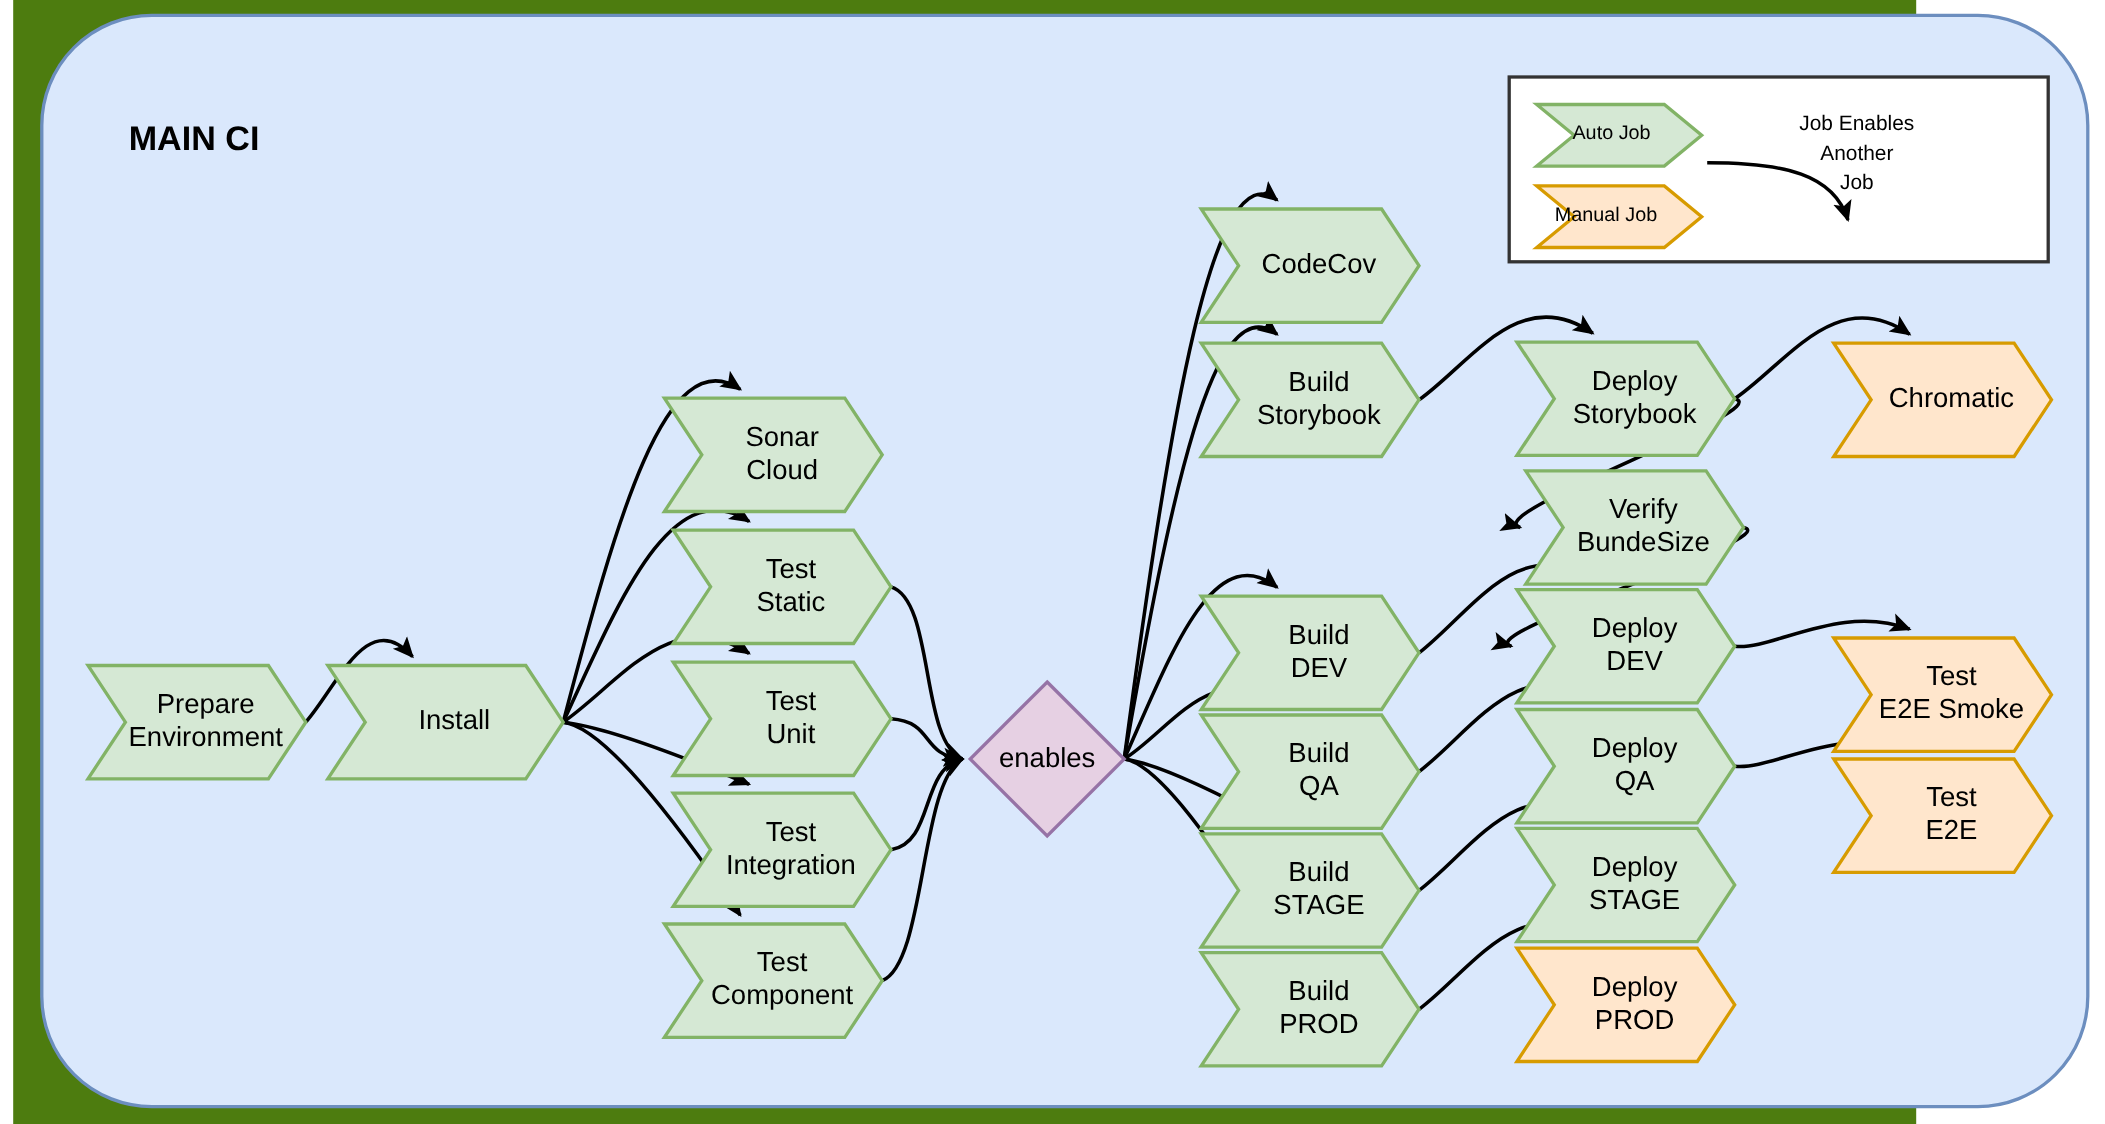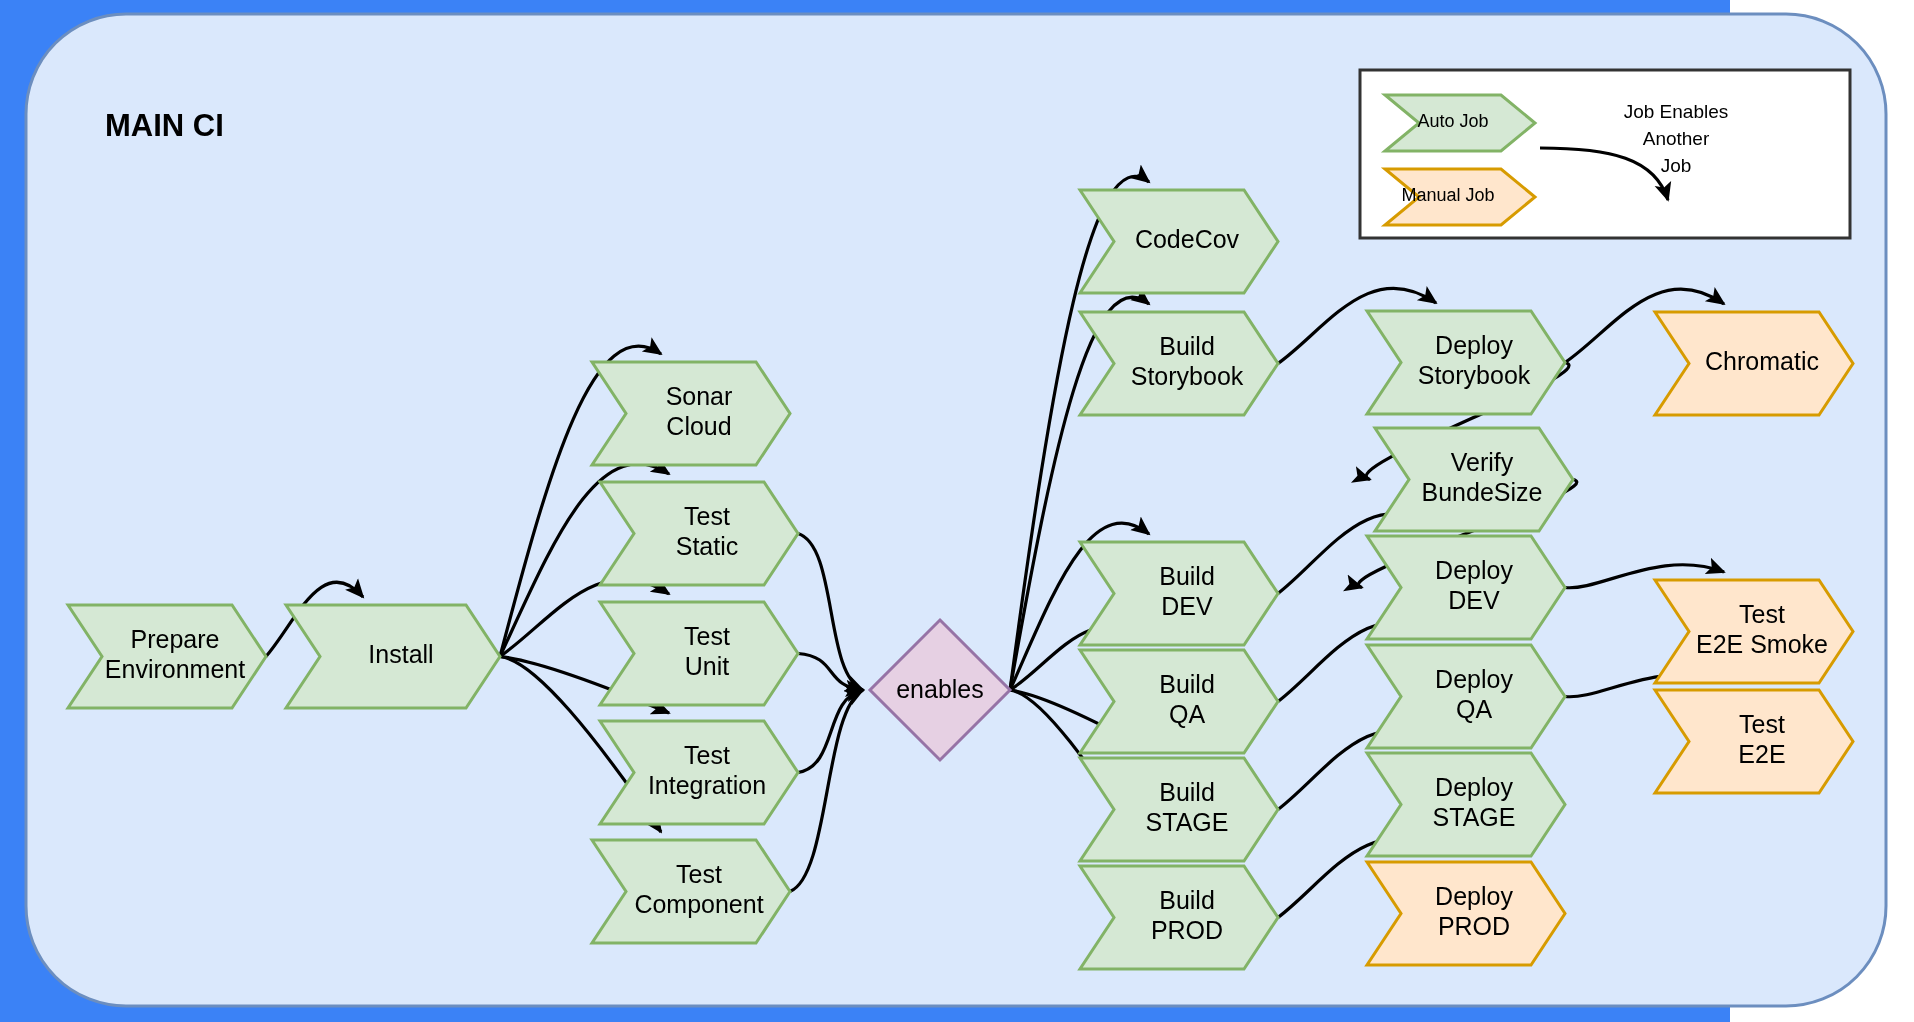--- a/index.html
+++ b/index.html
@@ -5,22 +5,23 @@
 <style>
   html, body {
     margin: 0;
     padding: 0;
     background: #ffffff;
   }
   #canvas {
     position: relative;
     width: 1730px;
     height: 1022px;
-    background: #3b82f6;
-    font-family: "Liberation Sans", sans-serif;
+    background: #4d7c0f;
+    font-family: "Liberation Sans", sans-serif;
+    margin-left: 12px;
   }
   svg#diagram {
     position: absolute;
     top: 0;
     left: 0;
     width: 1914px;
     height: 1022px;
     display: block;
   }
   .node-label {

